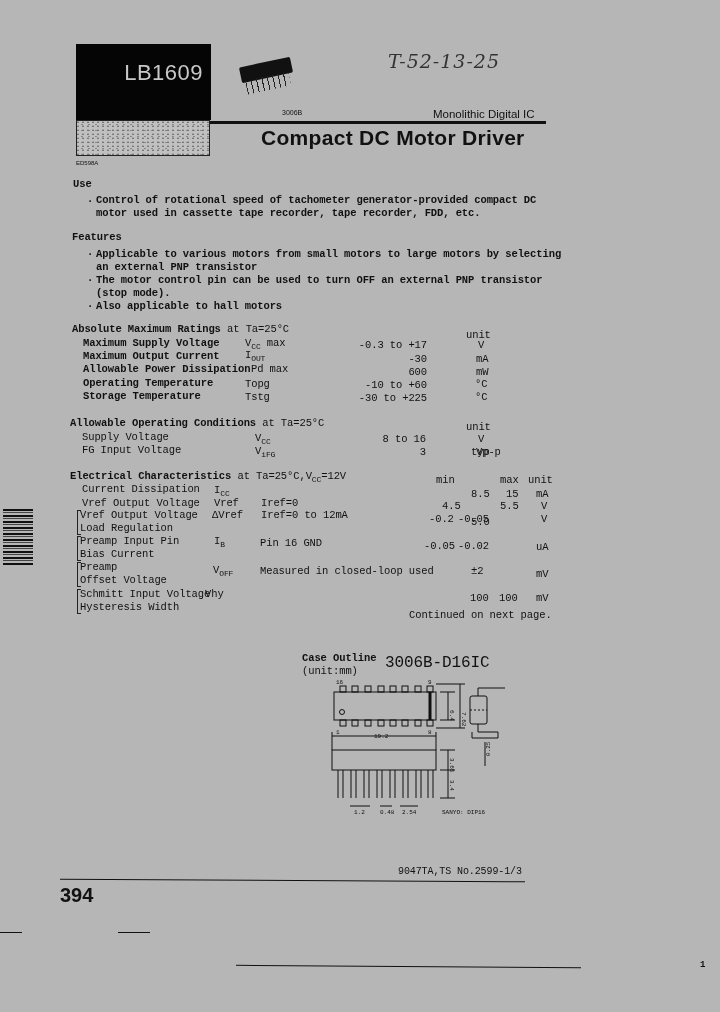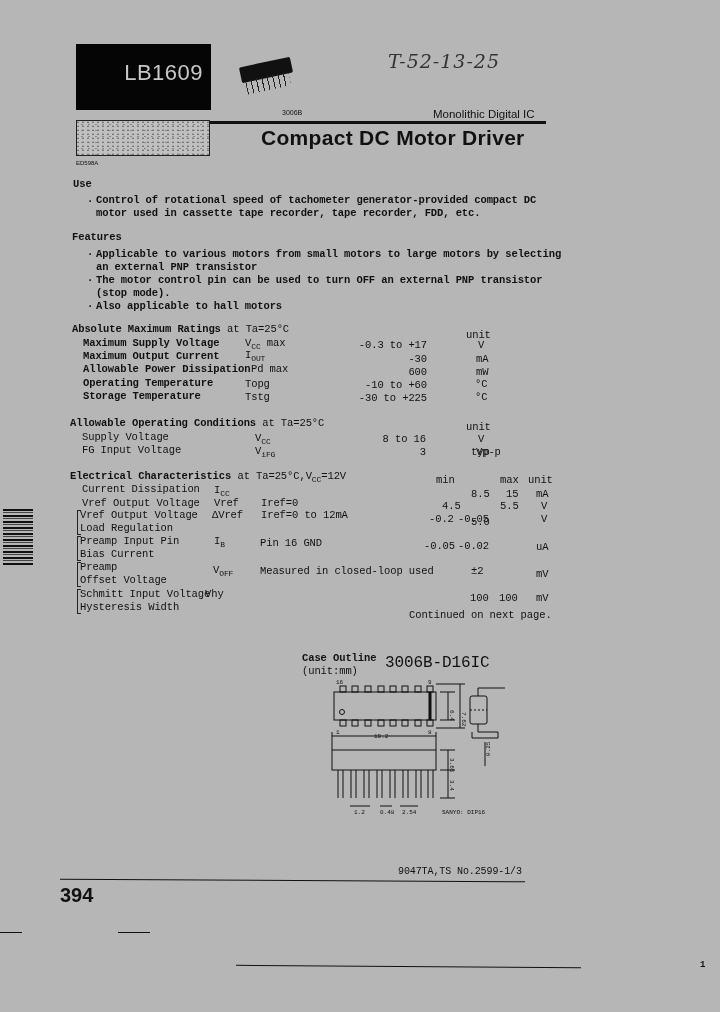--- a/index.html
+++ b/index.html
@@ -9,21 +9,21 @@
     position: relative;
     overflow: hidden;
     color: #111;
     font-family: "DejaVu Sans Mono", "Liberation Mono", monospace;
   }
   .abs { position: absolute; }
   .mono { font-family: "Liberation Mono", "DejaVu Sans Mono", monospace; font-size: 10.5px; font-weight: bold; letter-spacing: -0.1px; white-space: nowrap; }
   .sans { font-family: "Liberation Sans", "DejaVu Sans", sans-serif; }
 
   
-  .part-box { left: 76px; top: 44px; width: 135px; height: 66px; background: #050505; }
+  .part-box { left: 76px; top: 44px; width: 135px; height: 76px; background: #050505; }
   .part-number { right: 8px; top: 16px; color: #c8c8c8; font-size: 22px; font-family: "Liberation Sans", sans-serif; letter-spacing: 0.5px; }
   .halftone { left: 76px; top: 120px; width: 132px; height: 34px; border: 1px solid #222;
     background-image:
       radial-gradient(circle at 20% 30%, #777 0.6px, transparent 1px),
       radial-gradient(circle at 70% 60%, #888 0.6px, transparent 1px);
     background-size: 5px 4px, 7px 6px; background-color: #c0c0c0; }
   .halftone-code { left: 76px; top: 160px; font-size: 6px; font-family: "Liberation Sans", sans-serif; }
   .header-rule { left: 210px; top: 121px; width: 336px; height: 3px; background: #111; }
   .chip { left: 240px; top: 62px; width: 52px; height: 16px; background: #111; transform: rotate(-12deg); border-radius: 2px; }
   .chip-legs { left: 246px; top: 76px; width: 44px; height: 14px; transform: rotate(-12deg);

